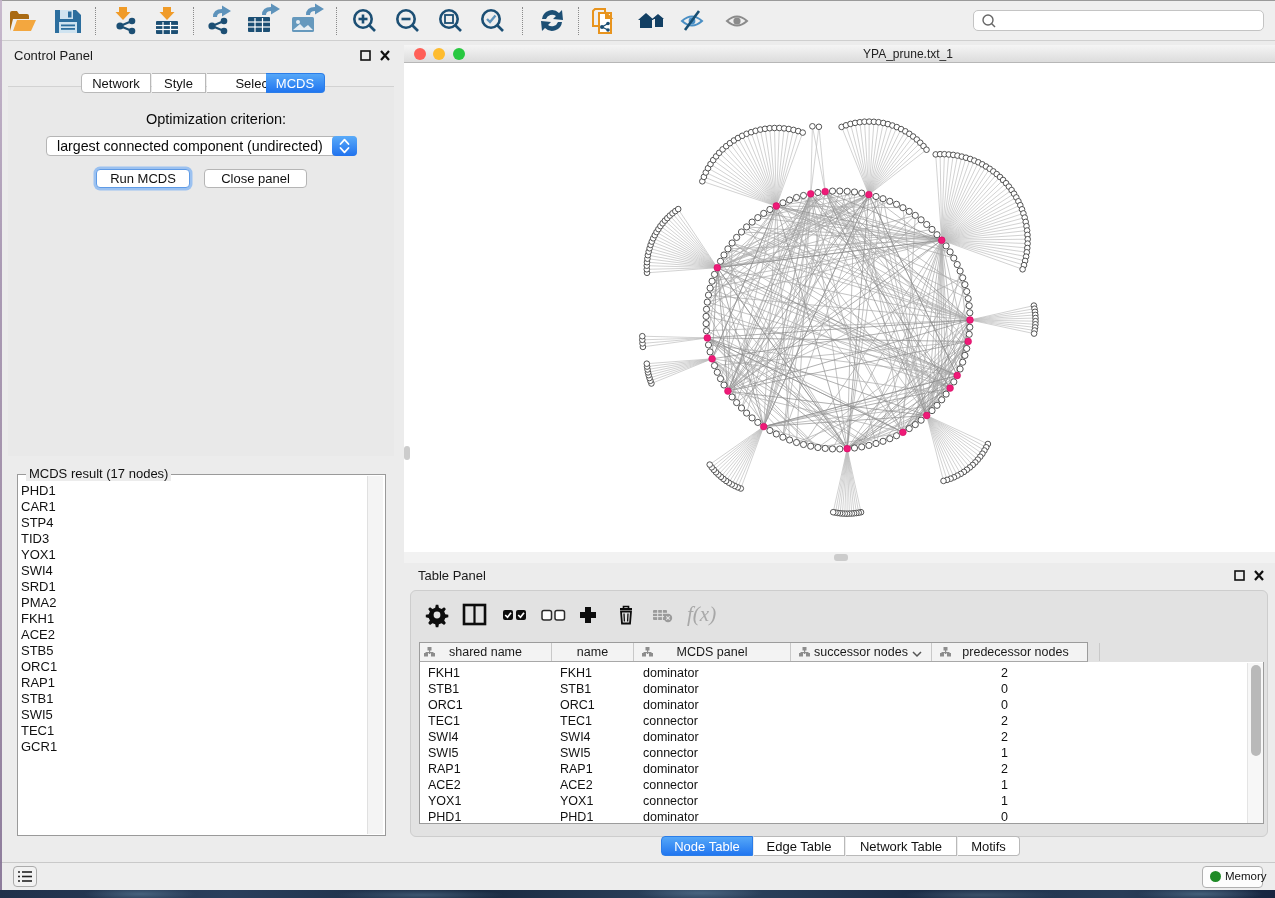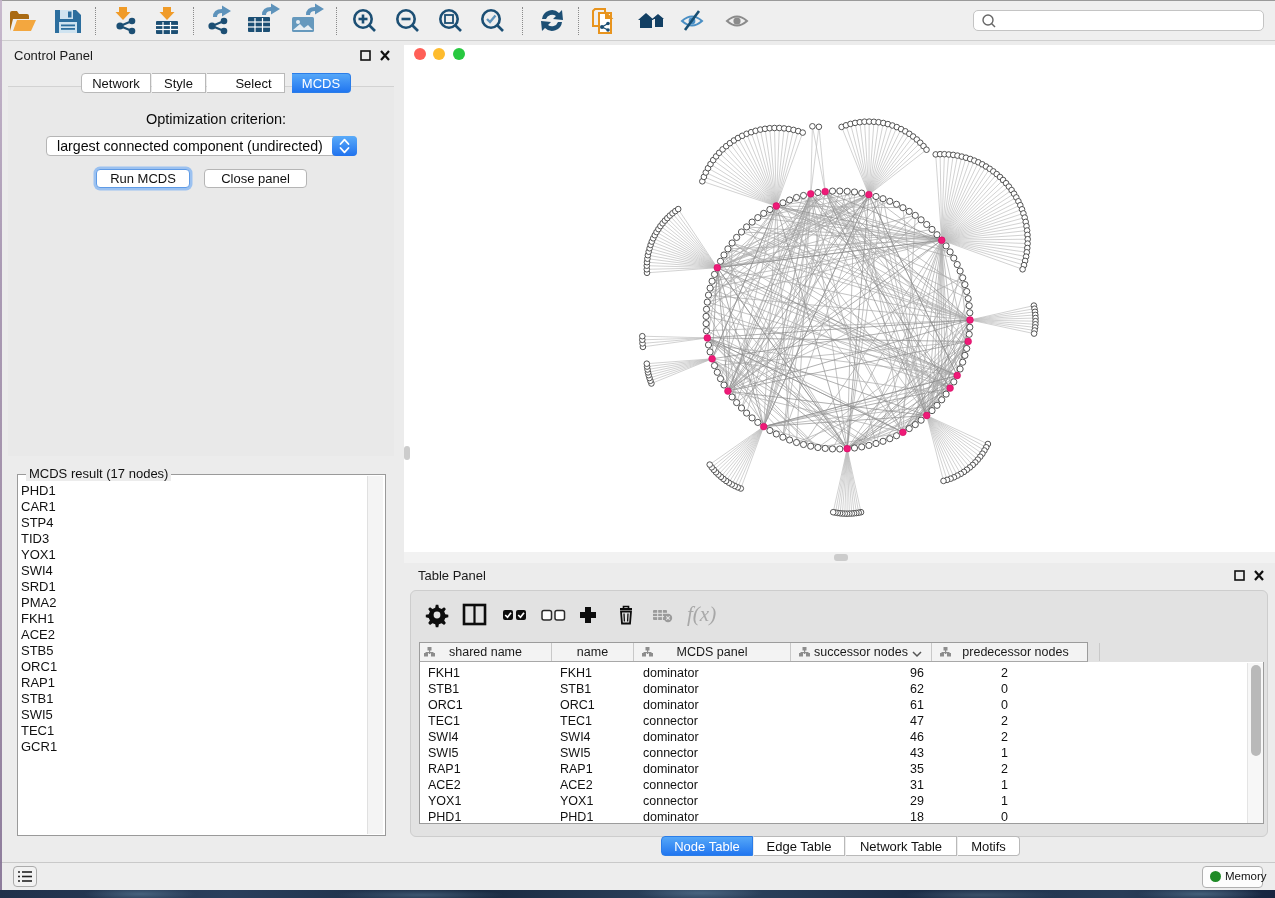--- a/index.html
+++ b/index.html
@@ -7,21 +7,21 @@
   body { font-family:"Liberation Sans", sans-serif; background:#ececec; position:relative; }
   .abs { position:absolute; }
   
   #toolbar { left:0; top:0; width:1275px; height:41px; background:#efefef; border-top:1px solid #9a9a9a; border-bottom:1px solid #cfcfcf; }
   .sep { position:absolute; top:7px; height:28px; width:0; border-left:1px dotted #8a8a8a; }
   
   #cpTitle { left:14px; top:48px; font-size:13px; color:#1a1a1a; }
   .winbtns { font-size:12px; color:#111; }
   #cpPanel { left:8px; top:86px; width:386px; height:370px; background:#e9e9e9; border-top:1px solid #d2d2d2; }
   .tab { position:absolute; top:73px; height:20px; background:#ffffff; border:1px solid #b9b9b9; font-size:13px; color:#111; text-align:center; line-height:20px; }
-  .tabsel { background:linear-gradient(#55a7f8,#2176f0); color:#fff; border-color:#2b7de8;margin-left:26px; }
+  .tabsel { background:linear-gradient(#55a7f8,#2176f0); color:#fff; border-color:#2b7de8; }
   #optlab { left:46px; top:111px; width:340px; text-align:center; font-size:14.5px; color:#0a0a0a; }
   #dropdown { left:46px; top:136px; width:311px; height:20px; background:#fff; border:1px solid #b5b5b5; border-radius:4px; font-size:14.2px; color:#0a0a0a; line-height:19px; padding-left:10px; }
   #stepper { left:332px; top:136px; width:25px; height:20px; border-radius:4px; background:linear-gradient(#5aabf9,#2072ee); }
   .btn { position:absolute; height:19px; background:#fff; border:1px solid #b5b5b5; border-radius:4px; font-size:13px; color:#111; text-align:center; line-height:17px; }
   #runbtn { left:96px; top:169px; width:94px; box-shadow:0 0 0 2.5px rgba(125,178,242,.72); border-color:#5f9be6; }
   #closebtn { left:204px; top:169px; width:103px; }
   
   #fs { left:17px; top:466px; width:369px; height:370px; }
   #fsborder { left:0; top:8px; width:369px; height:362px; border:1px solid #9a9a9a; background:#fff; }
   #fslegend { left:9px; top:0px; background:#ececec; padding:0 3px; font-size:13px; color:#111; }
@@ -199,20 +199,23 @@
   <div id="closebtn" class="btn">Close panel</div>
 
   <div id="fs" class="abs" style="width:369px;height:370px;">
     <div id="fsborder" class="abs"></div>
     <div id="fsscroll" class="abs"></div>
     <div id="fslegend" class="abs">MCDS result (17 nodes)</div>
     <div id="fslist" class="abs">PHD1<br>CAR1<br>STP4<br>TID3<br>YOX1<br>SWI4<br>SRD1<br>PMA2<br>FKH1<br>ACE2<br>STB5<br>ORC1<br>RAP1<br>STB1<br>SWI5<br>TEC1<br>GCR1</div>
   </div>
 
   <div id="netwin" class="abs">
+    <div id="nettitle" class="abs">
+      <span class="t">YPA_prune.txt_1</span>
+    </div>
     <div class="light" style="left:10px;background:#ff5f57;"></div>
     <div class="light" style="left:29px;background:#febc2e;"></div>
     <div class="light" style="left:49px;background:#28c840;"></div>
   </div>
   <div id="netbottom" class="abs"></div>
   <div class="abs" style="left:834px;top:554px;width:14px;height:7px;background:#cccccc;border-radius:3px;"></div>
   <div class="abs" style="left:404px;top:446px;width:6px;height:14px;background:#cccccc;border-radius:3px;"></div>
   <svg id="netsvg" class="abs" style="left:404px;top:63px" width="871" height="500" viewBox="0 0 871 500">
 <g stroke="#8c8c8c" stroke-width="0.7" opacity="0.75">
 <line x1="406.7" y1="130.8" x2="392.5" y2="379.5"></line>
@@ -1000,21 +1003,20 @@
       </g>
     </svg>
     <svg class="abs" style="left:491px;top:7px" width="12" height="8" viewBox="0 0 12 8">
       <path d="M2 2 L6 6 L10 2" fill="none" stroke="#555" stroke-width="1.5"></path>
     </svg>
   </div>
   <div id="tbody" class="abs">
     <div class="trow" style="left:8px;top:2.5px;">FKH1<br>STB1<br>ORC1<br>TEC1<br>SWI4<br>SWI5<br>RAP1<br>ACE2<br>YOX1<br>PHD1</div>
     <div class="trow" style="left:140px;top:2.5px;">FKH1<br>STB1<br>ORC1<br>TEC1<br>SWI4<br>SWI5<br>RAP1<br>ACE2<br>YOX1<br>PHD1</div>
     <div class="trow" style="left:223px;top:2.5px;">dominator<br>dominator<br>dominator<br>connector<br>dominator<br>connector<br>dominator<br>connector<br>connector<br>dominator</div>
-    <div class="trow" style="left:371px;top:2.5px;width:133px;text-align:right;">96<br>62<br>61<br>47<br>46<br>43<br>35<br>31<br>29<br>18</div>
     <div class="trow" style="left:512px;top:2.5px;width:76px;text-align:right;">2<br>0<br>0<br>2<br>2<br>1<br>2<br>1<br>1<br>0</div>
   </div>
   <div id="tscroll" class="abs"></div>
   <div id="tthumb" class="abs"></div>
 
   <div class="btab btabsel" style="left:661px;width:92px;border-radius:4px 0 0 4px;">Node Table</div>
   <div class="btab" style="left:754px;width:91px;border-left:none;">Edge Table</div>
   <div class="btab" style="left:846px;width:111px;border-left:none;">Network Table</div>
   <div class="btab" style="left:958px;width:62px;border-left:none;border-radius:0 4px 4px 0;">Motifs</div>
 

